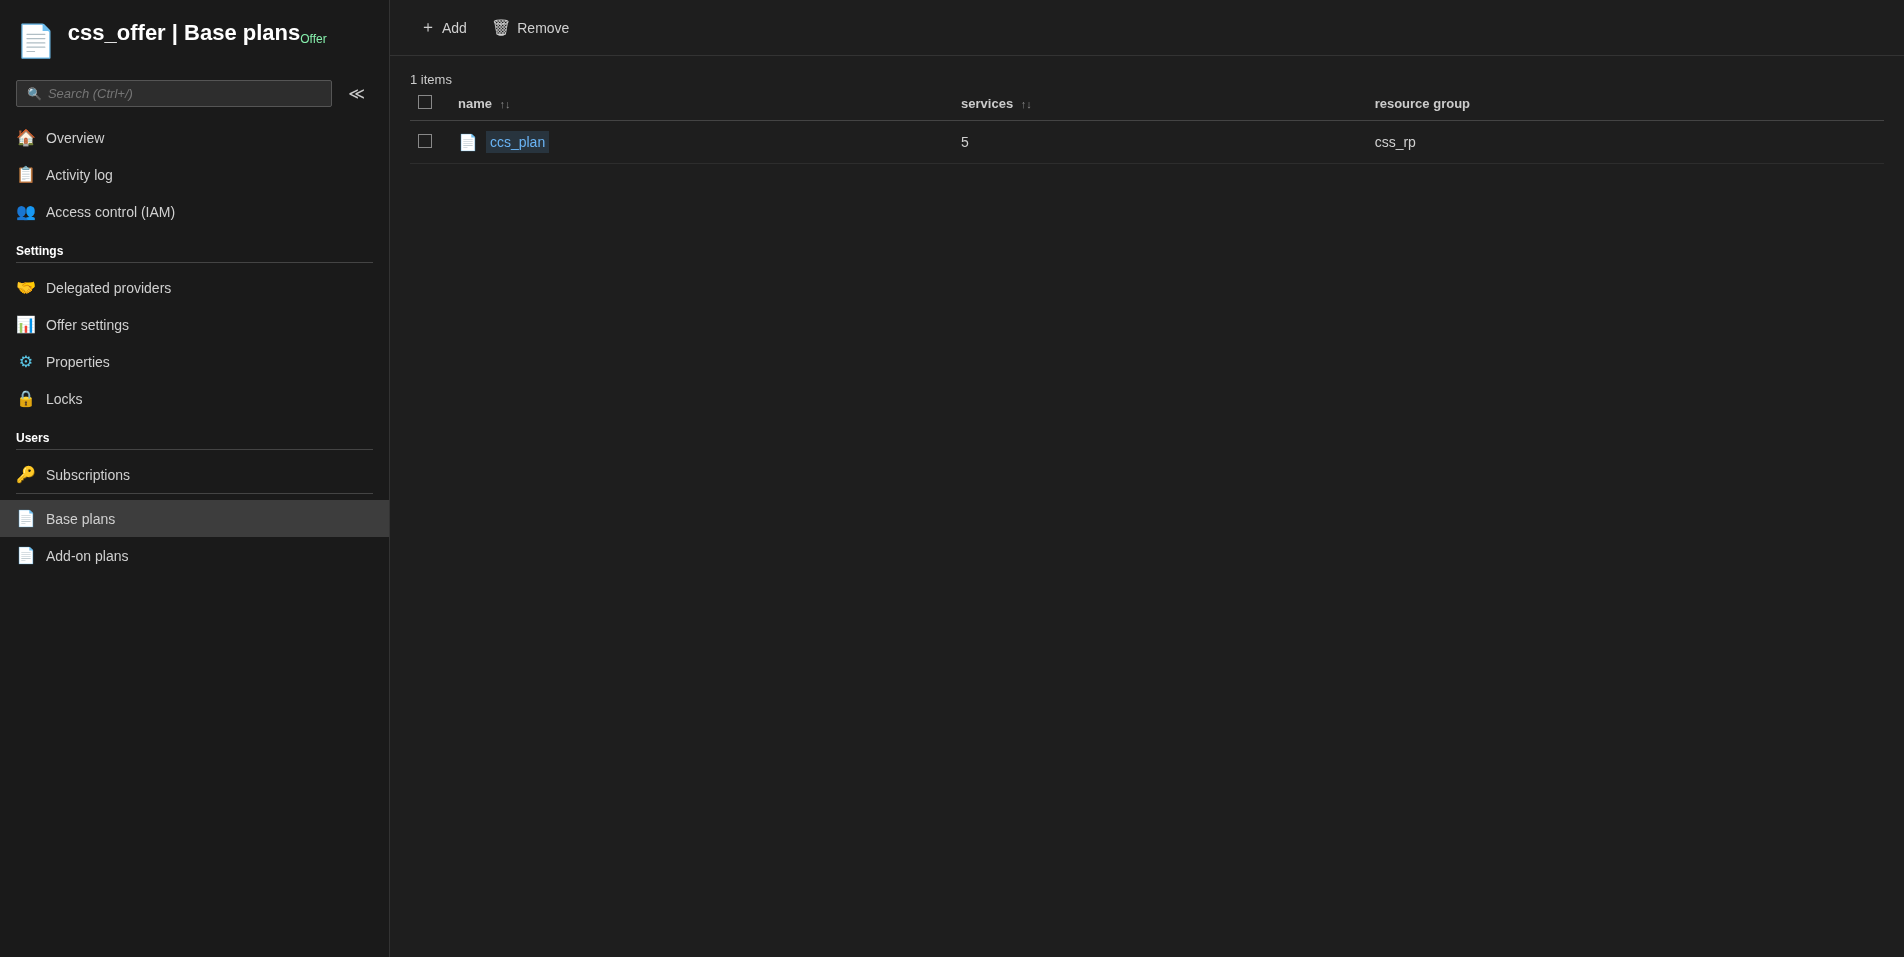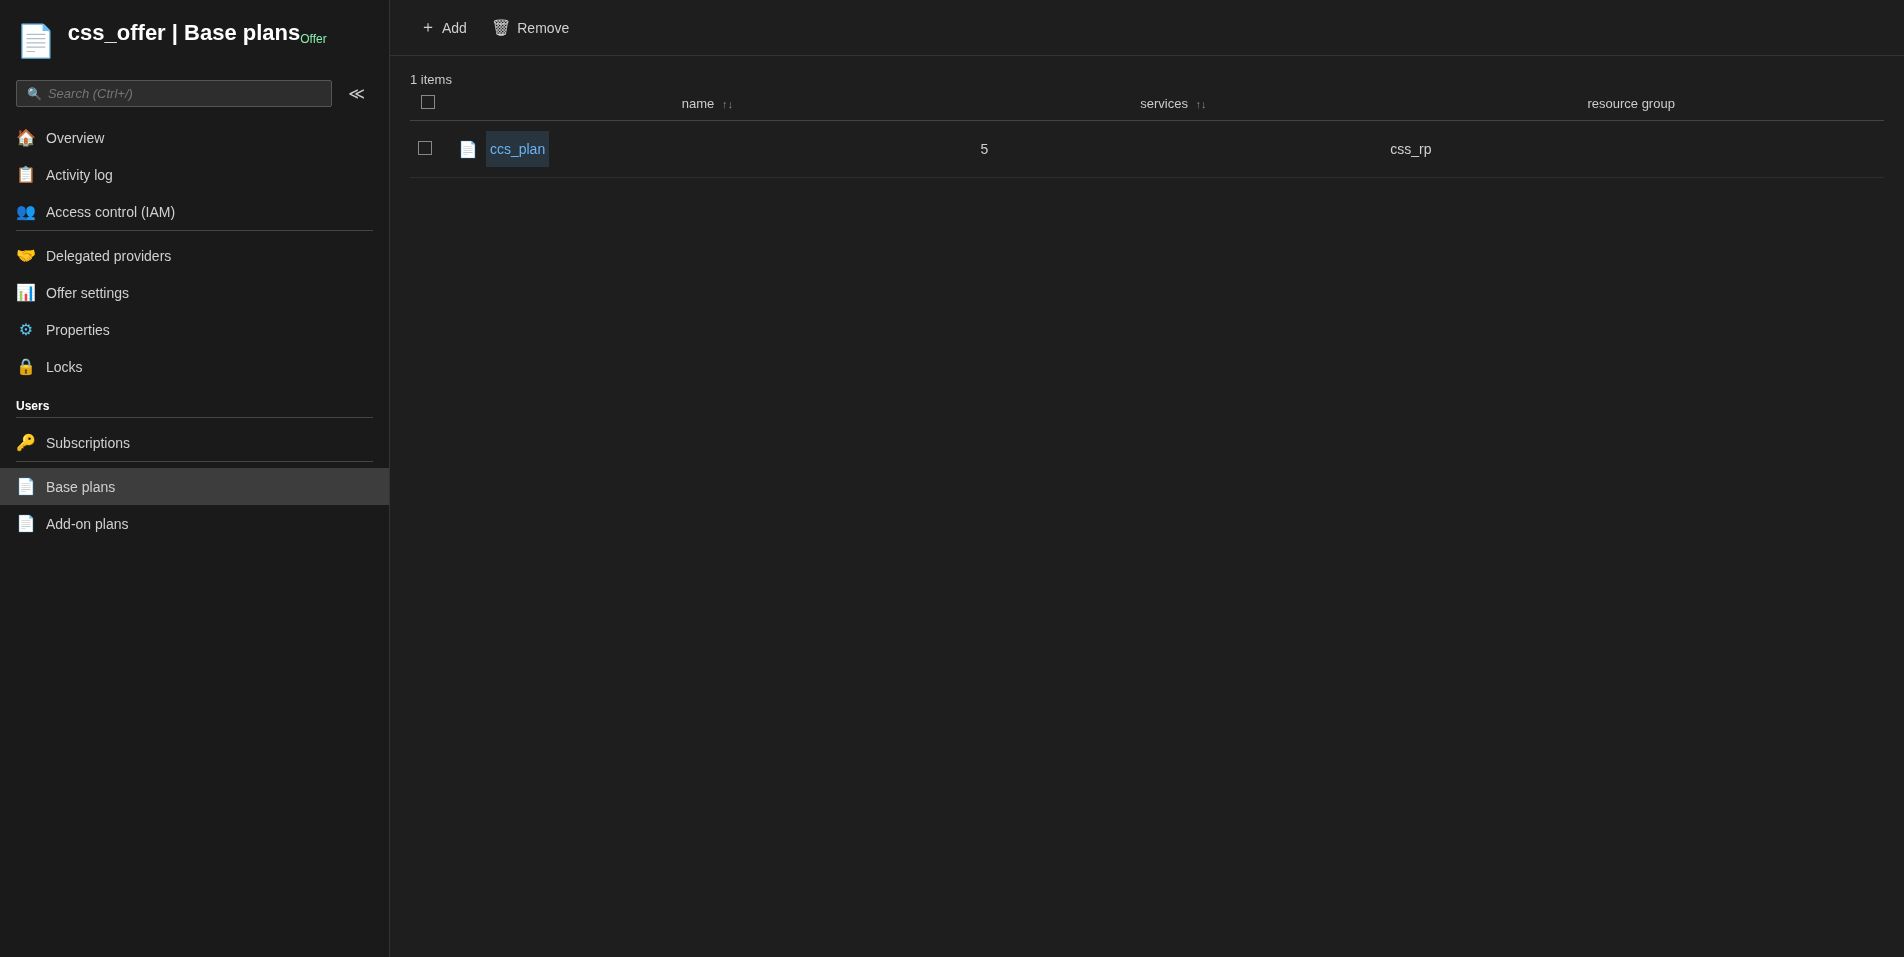--- a/index.html
+++ b/index.html
@@ -196,24 +196,24 @@
     .data-table {
       width: 100%;
       border-collapse: collapse;
     }
 
     .data-table thead tr {
       border-bottom: 1px solid #444;
     }
 
     .data-table th {
-      text-align: center;
+      text-align: left;
       padding: 8px 12px;
       font-size: 13px;
-      font-weight: 400;
+      font-weight: 700;
       color: #ccc;
       white-space: nowrap;
     }
 
     .data-table th .sort-icon {
       display: inline-block;
       margin-left: 4px;
       color: #888;
       font-size: 11px;
     }
@@ -248,21 +248,21 @@
     .plan-icon {
       font-size: 16px;
       color: #6ab4f5;
     }
 
     .plan-name-link {
       color: #6ab4f5;
       text-decoration: none;
       cursor: pointer;
       background: rgba(100, 180, 245, 0.15);
-      padding: 10px 4px;
+      padding: 3px 4px;
     }
 
     
     .icon-blue { color: #4fa8e8; }
     .icon-teal { color: #4fc3c3; }
     .icon-orange { color: #e8a450; }
     .icon-yellow { color: #f0c050; }
     .icon-cyan { color: #5bc8e8; }
     .icon-light-blue { color: #6ab4f5; }
   </style>
@@ -295,20 +295,21 @@
     </div>
     <div class="nav-item">
       <span class="nav-item-icon icon-blue">📋</span>
       <span>Activity log</span>
     </div>
     <div class="nav-item">
       <span class="nav-item-icon icon-blue">👥</span>
       <span>Access control (IAM)</span>
     </div>
 
+    <div class="section-label">Settings</div>
     <div class="section-divider"></div>
     <div class="nav-item">
       <span class="nav-item-icon icon-orange">🤝</span>
       <span>Delegated providers</span>
     </div>
     <div class="nav-item">
       <span class="nav-item-icon icon-blue">📊</span>
       <span>Offer settings</span>
     </div>
     <div class="nav-item">

